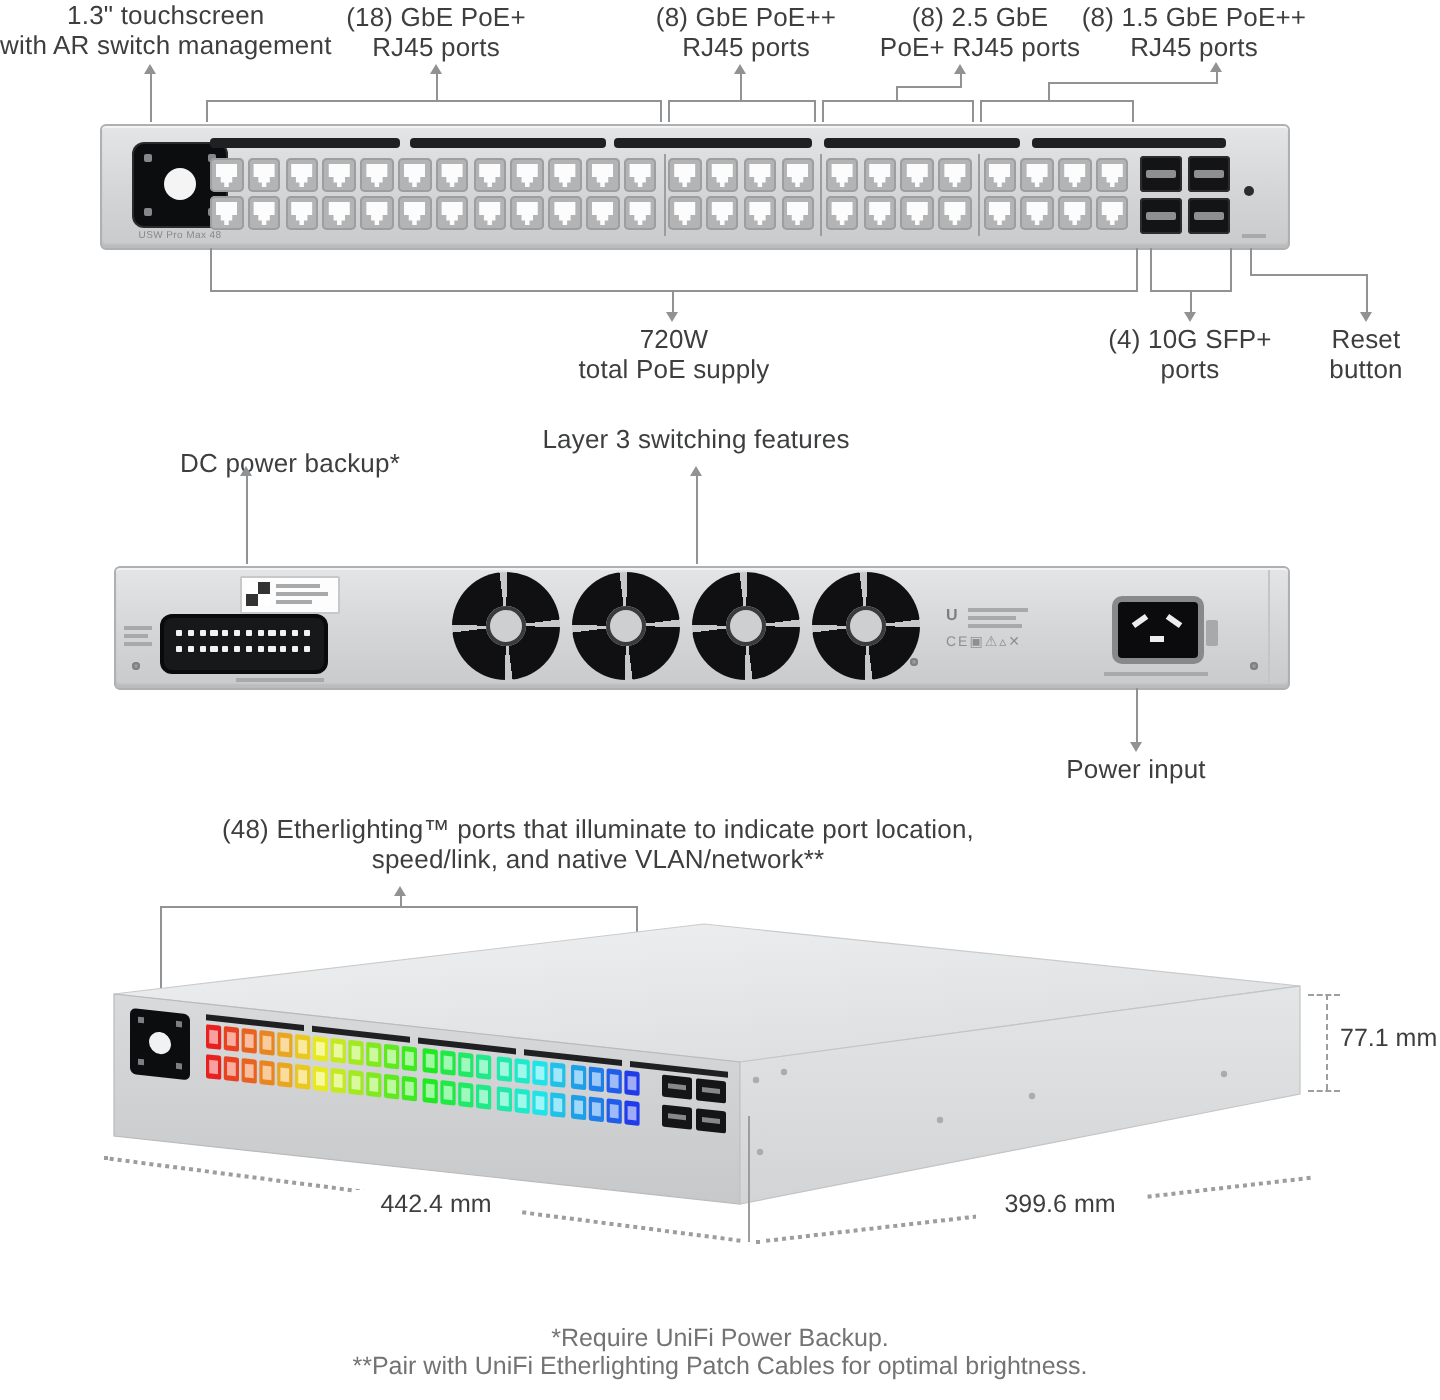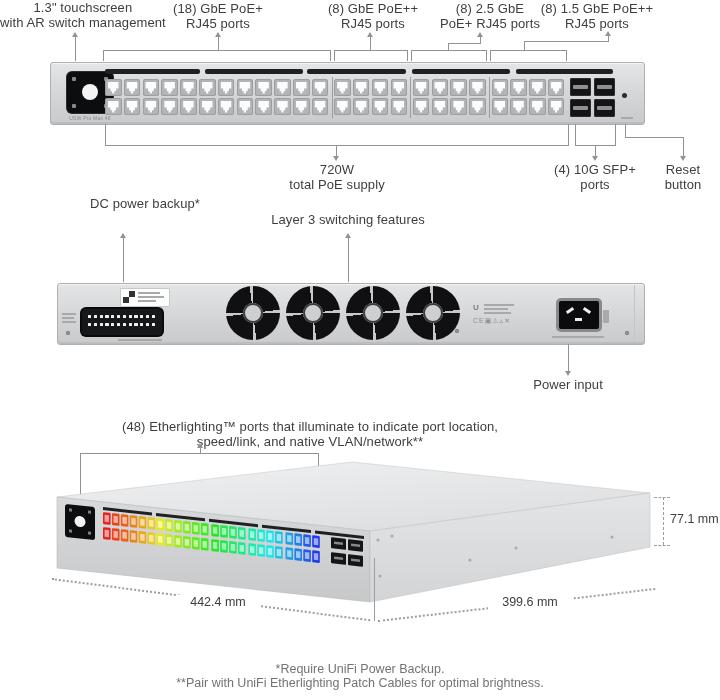--- a/index.html
+++ b/index.html
@@ -296,21 +296,21 @@
   <div class="lbl" style="left:535px;top:162px;width:120px;">(4) 10G SFP+
 ports</div>
 
   <div class="ln v" style="left:625px;top:124px;height:13px;"></div>
   <div class="ln h" style="left:625px;top:137px;width:59px;"></div>
   <div class="ln v" style="left:683px;top:137px;height:19px;"></div>
   <div class="arrd" style="left:679.5px;top:156px;"></div>
   <div class="lbl" style="left:643px;top:162px;width:80px;">Reset
 button</div>
 
-  <div class="lbl" style="left:55px;top:196px;width:180px;">DC power backup*</div>
+  <div class="lbl" style="left:55px;top:224px;width:180px;">DC power backup*</div>
   <div class="arru" style="left:119.5px;top:233px;"></div>
   <div class="ln v" style="left:123px;top:238px;height:44px;"></div>
 
   <div class="lbl" style="left:258px;top:212px;width:180px;">Layer 3 switching features</div>
   <div class="arru" style="left:344.5px;top:233px;"></div>
   <div class="ln v" style="left:348px;top:238px;height:44px;"></div>
 
   <div class="panel" style="left:57px;top:283px;width:586px;height:60px;"></div>
 
   <div class="bar" style="left:62px;top:313px;width:14px;height:1.5px;"></div>
@@ -385,21 +385,21 @@
   </div>
   <div class="bar" style="left:603px;top:310px;width:6px;height:13px;border-radius:1px;"></div>
   <div class="bar" style="left:552px;top:336px;width:52px;height:1.5px;"></div>
   <div class="screw" style="left:625px;top:331px;"></div>
   <div class="divider" style="left:634px;top:285px;height:56px;background:#c3c5c6;"></div>
 
   <div class="ln v" style="left:568px;top:344px;height:27px;"></div>
   <div class="arrd" style="left:564.5px;top:371px;"></div>
   <div class="lbl" style="left:508px;top:377px;width:120px;">Power input</div>
 
-  <div class="lbl" style="left:30px;top:407px;width:560px;margin-top:12px;">(48) Etherlighting™ ports that illuminate to indicate port location,
+  <div class="lbl" style="left:19px;top:407px;width:560px;">(48) Etherlighting™ ports that illuminate to indicate port location,
 speed/link, and native VLAN/network**</div>
   <div class="arru" style="left:196.5px;top:443px;"></div>
   <div class="ln v" style="left:200px;top:448px;height:5px;"></div>
   <div class="ln h" style="left:80px;top:453px;width:239px;"></div>
   <div class="ln v" style="left:80px;top:453px;height:46px;"></div>
   <div class="ln v" style="left:318px;top:453px;height:72px;"></div>
 
   <svg width="720" height="700" viewBox="0 0 720 700">
     <defs>
       <linearGradient id="gTop" x1="0" y1="0" x2="0.7" y2="1">

